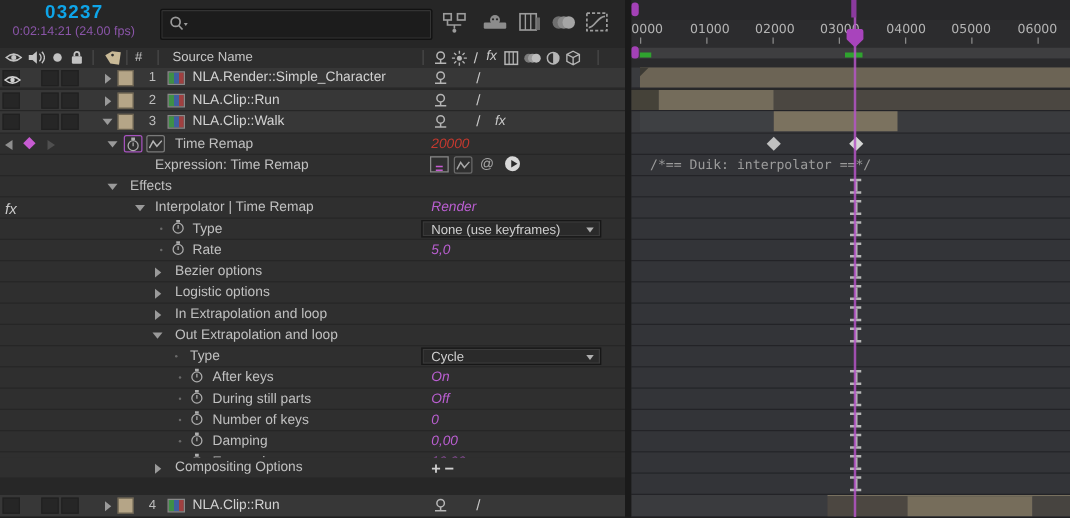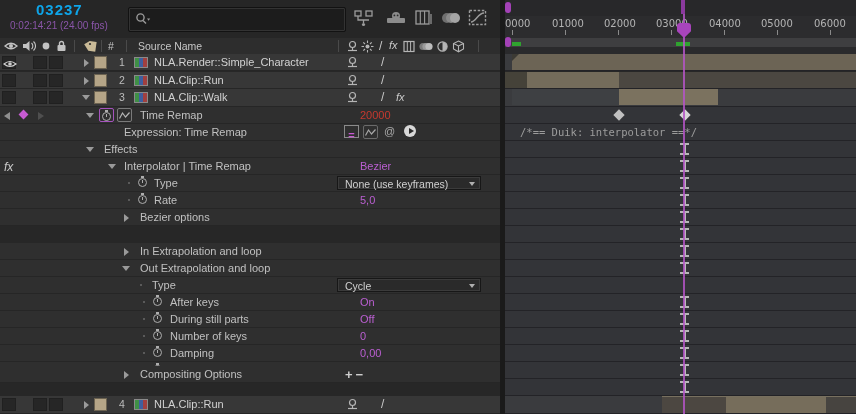--- a/index.html
+++ b/index.html
@@ -39,21 +39,21 @@
   
   .cell{top:2px;width:14px;height:13px;background:#262626;border:1px solid #202020;box-sizing:border-box;}
   .tw-r{top:5px;width:0;height:0;border-left:5px solid #9a9a9a;border-top:4px solid transparent;border-bottom:4px solid transparent;}
   .tw-d{top:6px;width:0;height:0;border-top:5px solid #9a9a9a;border-left:4px solid transparent;border-right:4px solid transparent;}
   .labelbox{left:94px;top:2px;width:13px;height:13px;background:#b5a587;border:1px solid rgba(0,0,0,.4);box-sizing:border-box;}
   .idx{left:114px;top:2px;width:16px;font-size:10.5px;color:#bdbdbd;text-align:center;}
   .ficon{left:134px;top:3px;width:14px;height:11px;border:1px solid #8a8a8a;box-sizing:border-box;
          background:linear-gradient(90deg,#3f8f46 0 34%,#3f5f9f 34% 67%,#a04040 67%);}
   .lname{left:154px;top:2px;font-size:11px;color:#d2d2d2;white-space:nowrap;}
   .plabel{top:2px;font-size:11px;color:#c0c0c0;white-space:nowrap;}
-  .pval{left:360px;top:2px;font-size:11px;color:#bb5fd2;white-space:nowrap;}
+  .pval{left:345px;top:2px;font-size:11px;color:#bb5fd2;white-space:nowrap;font-style:italic;}
   .pval.red{color:#c5392f;}
   .slash{font-size:12px;color:#c8c8c8;top:1px;}
   .fxtxt{font-style:italic;font-size:11px;color:#c9c9c9;top:2px;}
   
   .sw{position:absolute;width:9px;height:9px;border:1px solid #aeaeae;border-radius:50%;box-sizing:border-box;}
   .sw::before{content:'';position:absolute;left:2px;top:-3px;width:3px;height:2px;background:#aeaeae;}
   .sw::after{content:'';position:absolute;left:3px;top:1px;width:1px;height:3px;background:#aeaeae;}
   .swbox{position:absolute;width:15px;height:14px;border:1px solid #a553bd;border-radius:2px;box-sizing:border-box;}
   .gbox{position:absolute;width:15px;height:14px;border:1px solid #7a7a7a;border-radius:2px;box-sizing:border-box;}
   .dot{position:absolute;width:2px;height:2px;background:#6a6a6a;border-radius:50%;}
@@ -376,21 +376,21 @@
     <span class="abs plabel" style="left:104px">Effects</span>
   </div>
   <div class="abs rrow" style="top:141px">
       <span class="abs ibeam"></span>
     </div>
 
   <div class="abs lrow" style="top:158px">
     <span class="abs fxtxt" style="left:4px;font-size:12px">fx</span>
     <span class="abs tw-d" style="left:108px"></span>
     <span class="abs plabel" style="left:124px">Interpolator | Time Remap</span>
-    <span class="abs pval">Bezier</span>
+    <span class="abs pval">Render</span>
   </div>
   <div class="abs rrow" style="top:158px">
       <span class="abs ibeam"></span>
     </div>
 
   <div class="abs lrow" style="top:175px">
     <span class="abs dot" style="left:128px;top:7px"></span>
     <span class="abs sw" style="left:138px;top:3px"></span>
     <span class="abs plabel" style="left:154px">Type</span>
     <span class="abs dd">
@@ -413,20 +413,24 @@
     </div>
 
   <div class="abs lrow" style="top:209px">
     <span class="abs tw-r" style="left:124px"></span>
     <span class="abs plabel" style="left:140px">Bezier options</span>
   </div>
   <div class="abs rrow" style="top:209px">
       <span class="abs ibeam"></span>
     </div>
 
+  <div class="abs lrow" style="top:226px">
+    <span class="abs tw-r" style="left:124px"></span>
+    <span class="abs plabel" style="left:140px">Logistic options</span>
+  </div>
   <div class="abs rrow" style="top:226px">
       <span class="abs ibeam"></span>
     </div>
 
   <div class="abs lrow" style="top:243px">
     <span class="abs tw-r" style="left:124px"></span>
     <span class="abs plabel" style="left:140px">In Extrapolation and loop</span>
   </div>
   <div class="abs rrow" style="top:243px">
       <span class="abs ibeam"></span>

